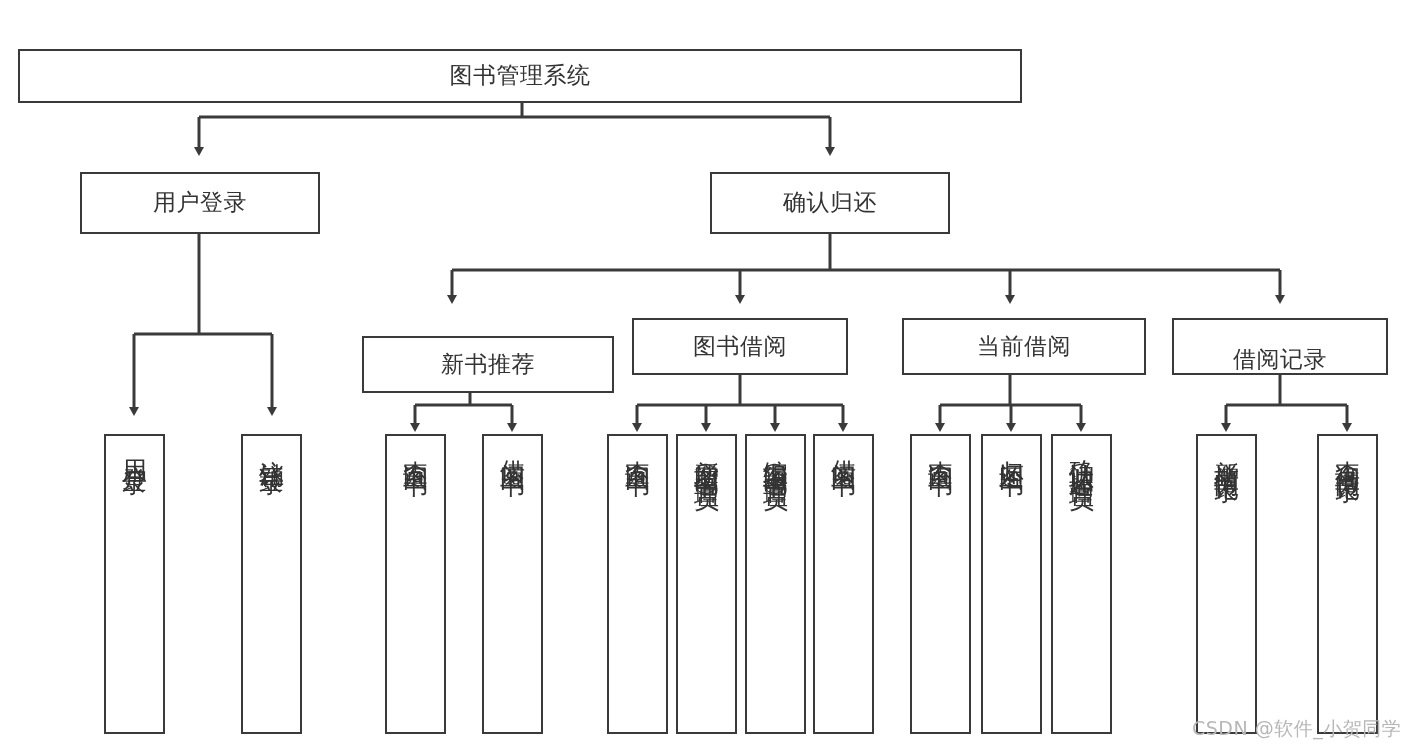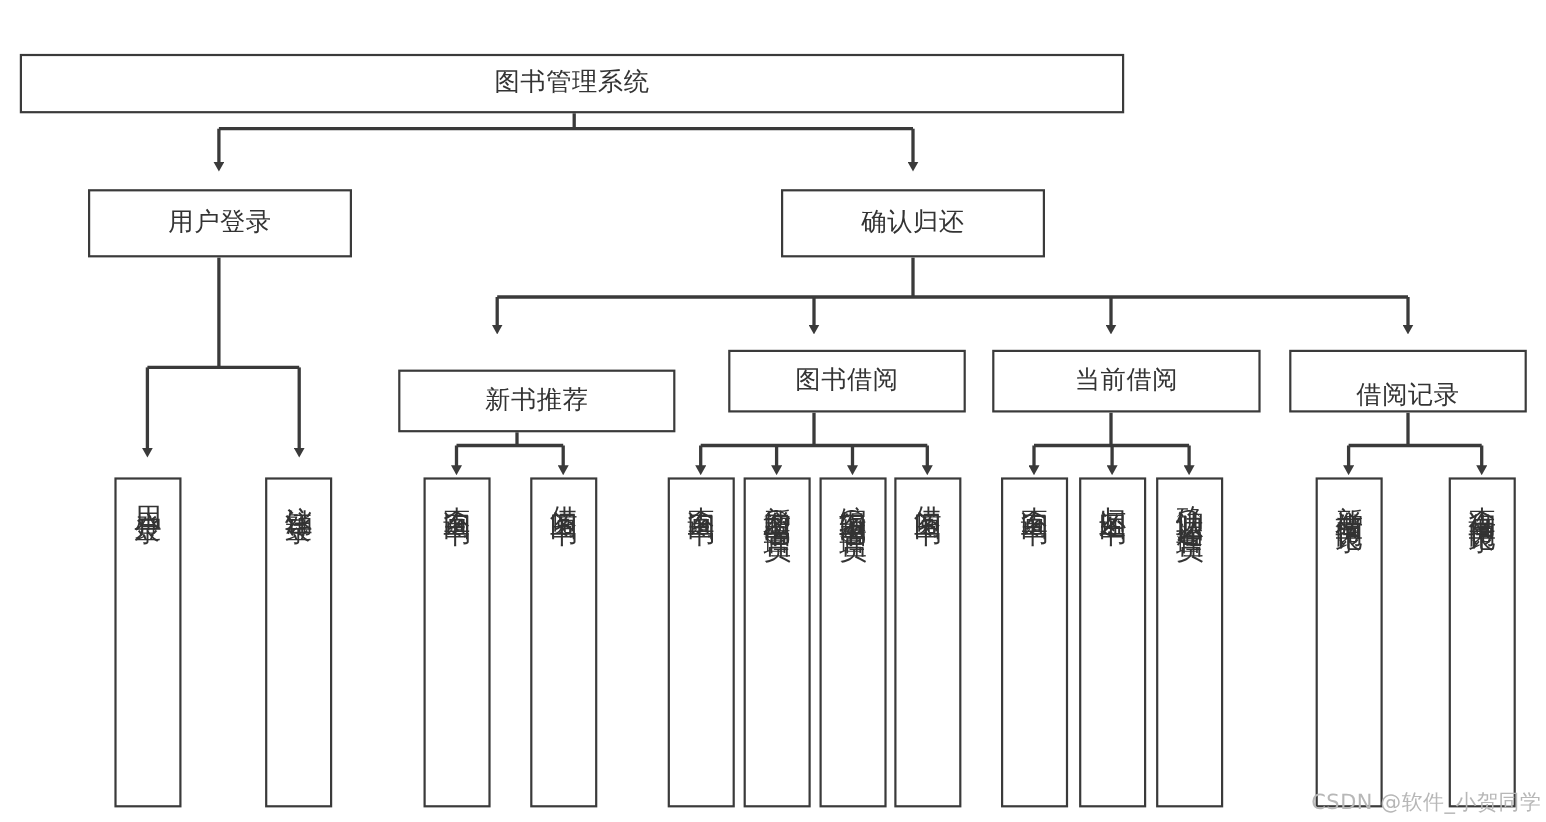--- a/index.html
+++ b/index.html
@@ -131,21 +131,21 @@
   <div class="node h" style="left:80px; top:172px; width:240px; height:62px;">
     <span class="label">用户登录</span>
   </div>
   <div class="node h" style="left:710px; top:172px; width:240px; height:62px;">
     <span class="label">确认归还</span>
   </div>
 
   <div class="node h" style="left:362px; top:336px; width:252px; height:57px;">
     <span class="label">新书推荐</span>
   </div>
-  <div class="node h" style="left:632px; top:318px; width:216px; height:57px;margin-left:30px;">
+  <div class="node h" style="left:632px; top:318px; width:216px; height:57px;">
     <span class="label">图书借阅</span>
   </div>
   <div class="node h" style="left:902px; top:318px; width:244px; height:57px;">
     <span class="label">当前借阅</span>
   </div>
   <div class="node h" style="left:1172px; top:318px; width:216px; height:57px;align-items:flex-end;">
     <span class="label">借阅记录</span>
   </div>
 
   <div class="node v" style="left:104px; top:434px; width:61px; height:300px;">

